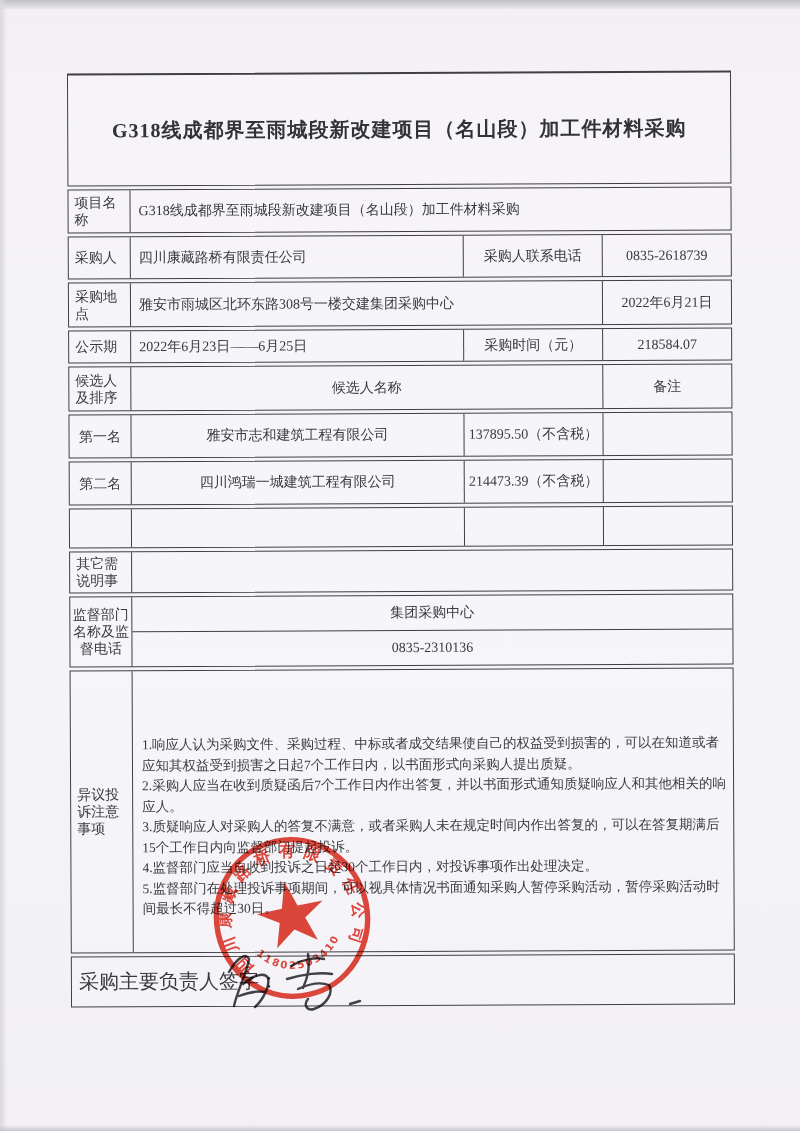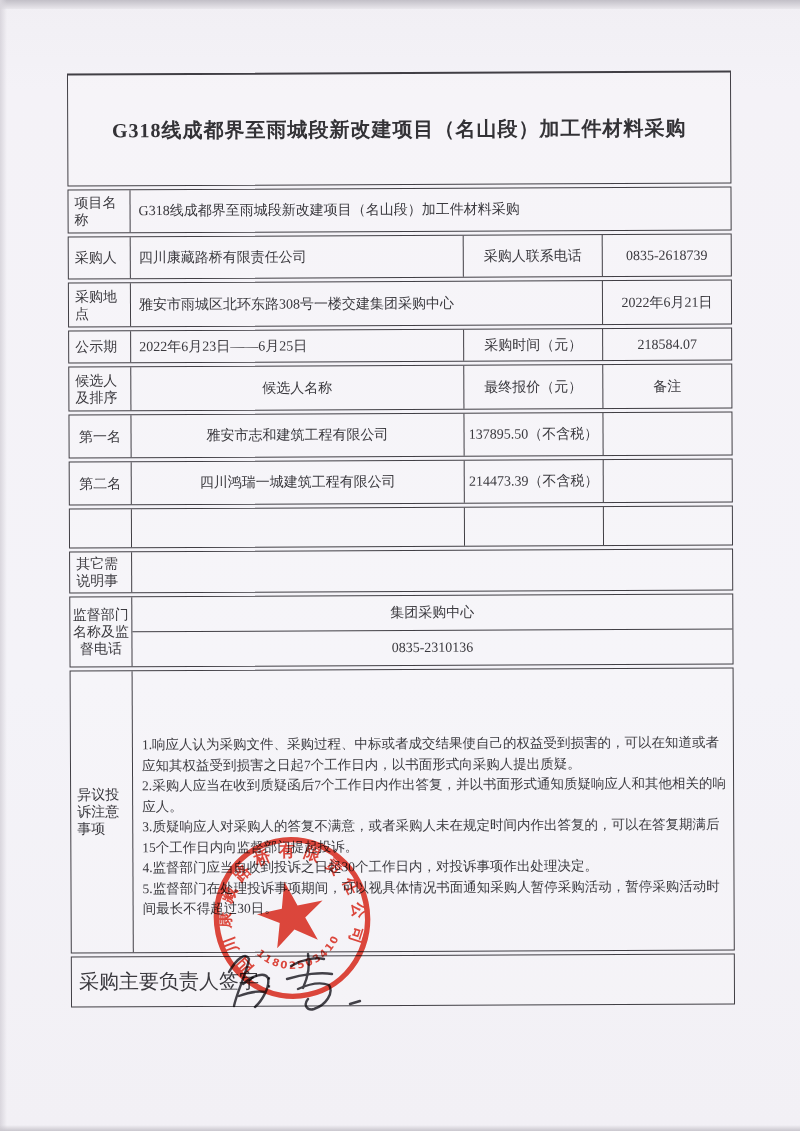--- a/index.html
+++ b/index.html
@@ -128,21 +128,20 @@
       <div class="c2">2022年6月23日——6月25日</div>
       <div class="c3">采购时间（元）</div>
       <div class="c4">218584.07</div>
     </div>
 
     <div class="row h-candh">
       <div class="c1">
           <span class="lbl">候选人及排序</span>
         </div>
       <div class="c2 c2-center">候选人名称</div>
-      <div class="c3">最终报价（元）</div>
       <div class="c4">备注</div>
     </div>
 
     <div class="row h-cand">
       <div class="c1 c1-center">第一名</div>
       <div class="c2 c2-center">雅安市志和建筑工程有限公司</div>
       <div class="c3">137895.50（不含税）</div>
       <div class="c4"></div>
     </div>
 

